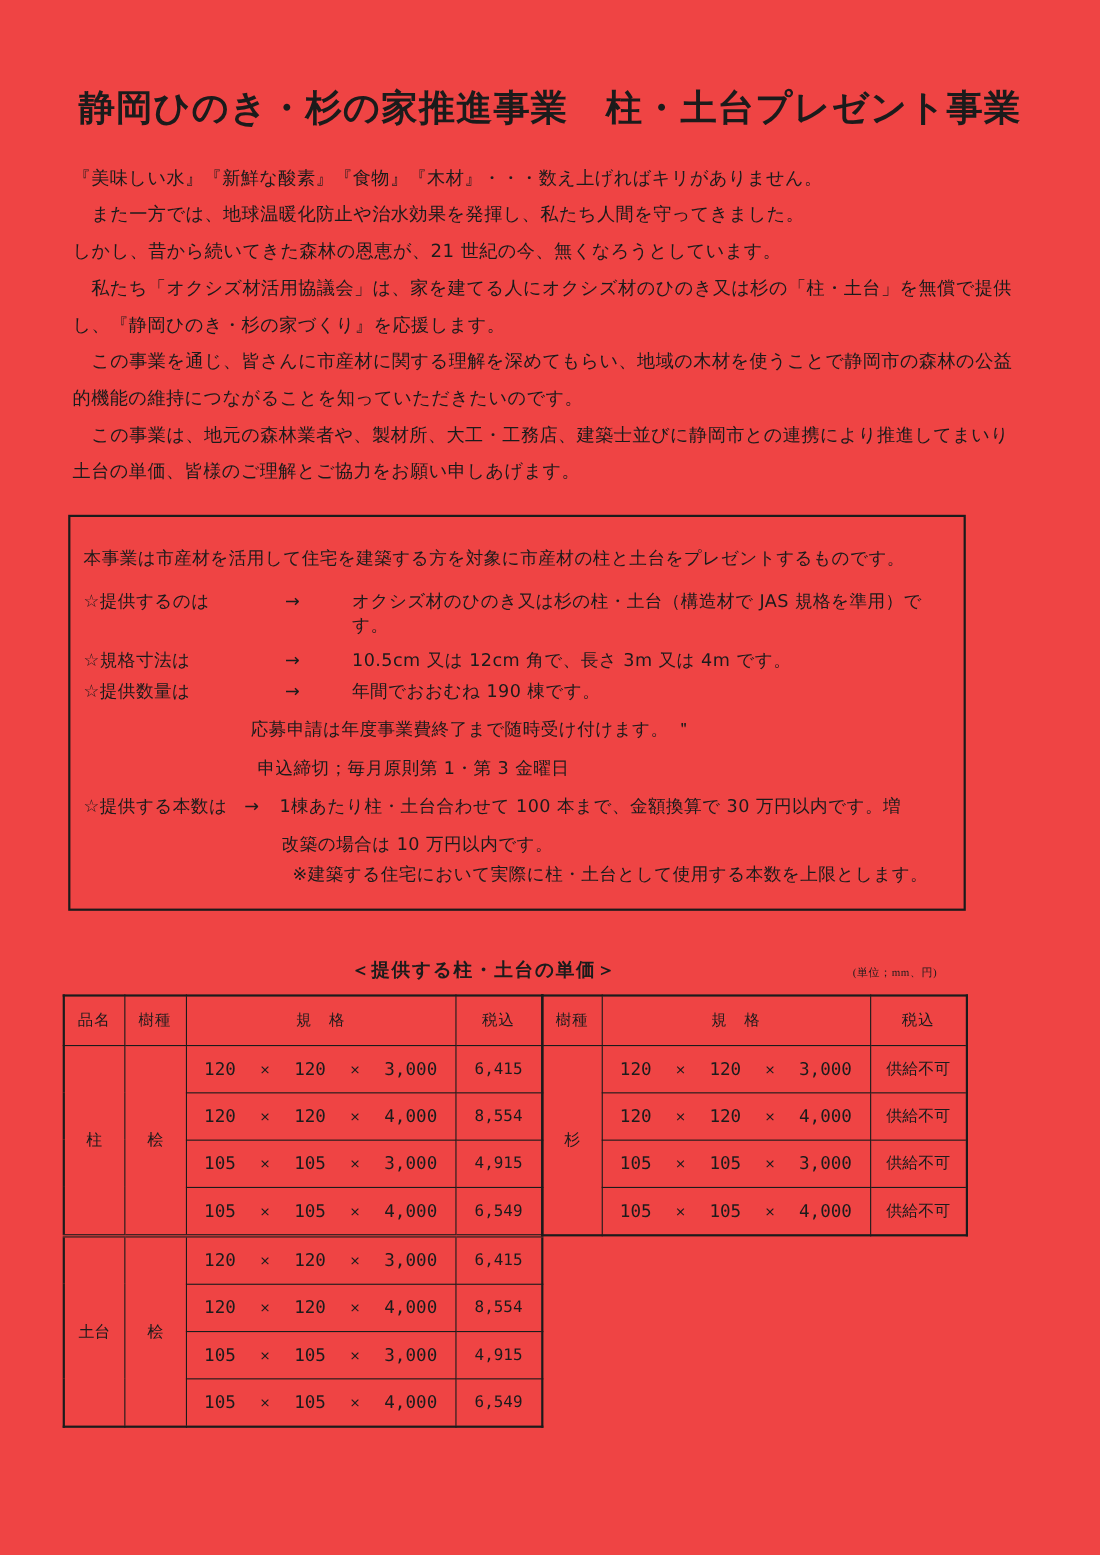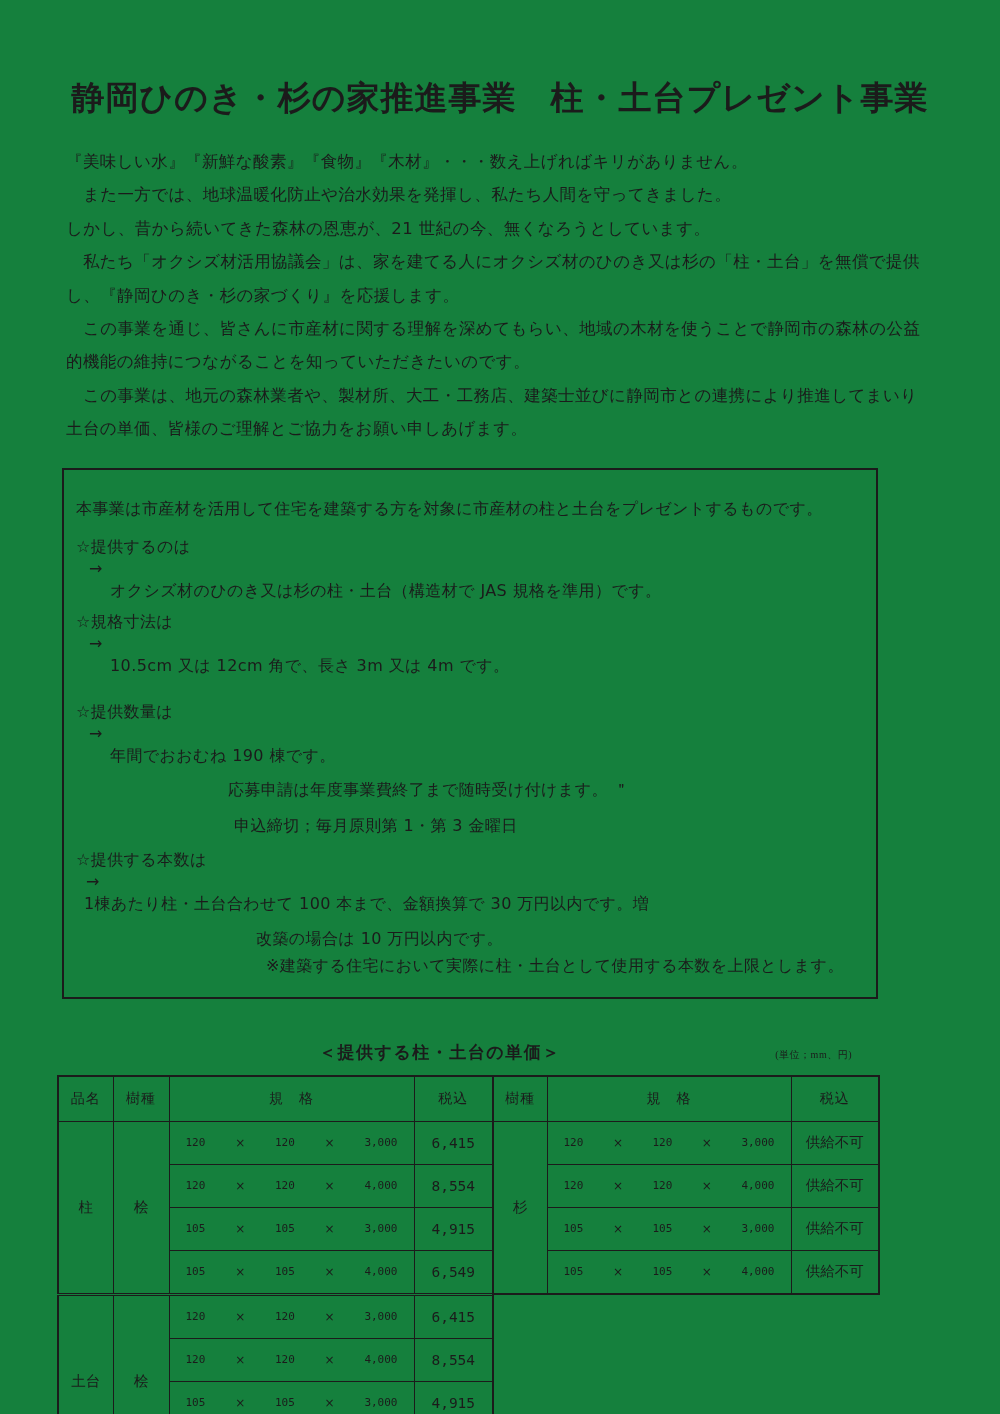--- a/index.html
+++ b/index.html
@@ -1,20 +1,20 @@
 <!DOCTYPE html>
 <html lang="ja"><head>
 <meta charset="utf-8">
 <style>
   html,body{margin:0;padding:0;background:#ffffff;}
   .page{
     position:relative;
     width:1000px;height:1414px;
     margin:0 auto;
-    background:#15803d;
+    background:#ef4444;
     color:#1b1b1b;
     font-family:"DejaVu Sans","Liberation Sans",sans-serif;
     overflow:hidden;
   }
   .doc-title{
     padding-top:76px;
     text-align:center;
     font-size:33px;
     font-weight:700;
     letter-spacing:1px;
@@ -32,24 +32,24 @@
     width:816px;
     box-sizing:border-box;
     border:2px solid #1b1b1b;
     padding:12px 12px 20px 12px;
     font-size:16px;
     letter-spacing:0.4px;
   }
   .box-line{line-height:22px;white-space:pre-wrap;}
   .box-heading{font-weight:600;letter-spacing:2px;}
   .box-intro{margin-top:16px;font-family:Liberation Serif, serif;}
-  .def-row{display:flex;line-height:22px;flex-direction:column;}
+  .def-row{display:flex;line-height:22px;}
   .def-row.r1{margin-top:16px;}
   .def-row.r2{margin-top:9px;}
-  .def-row.r3{margin-top:24px;}
+  .def-row.r3{margin-top:7px;}
   .def-row.r4{margin-top:12px;}
   .def-label{width:170px;flex:0 0 auto;}
   .def-label.narrow{width:136px;}
   .def-arrow{width:40px;flex:0 0 auto;text-align:center;}
   .def-arrow.tight{width:34px;}
   .def-text{margin-left:34px;flex:1;}
   .def-text.tight{margin-left:8px;}
   .sub-line-1{margin:12px 0 0 152px;}
   .sub-line-2{margin:14px 0 0 158px;}
   .cont-line{margin:13px 0 0 180px;}
@@ -85,21 +85,21 @@
     border:1px solid #1b1b1b;
     padding:0;text-align:center;vertical-align:middle;
     font-weight:400;
   }
   .ptable th{font-size:14px;height:44px;letter-spacing:1px;}
   .ptable td{font-size:14.5px;height:42px;}
   .spec-cell .spec-flex{
     display:flex;justify-content:space-between;align-items:center;
     padding:0 16px;
   }
-  .num{font-family:"DejaVu Sans Mono","Liberation Mono",monospace;font-size:11px;}
+  .num{font-family:"DejaVu Sans Mono","Liberation Mono",monospace;font-size:16px;}
   .sign{font-size:12px;}
   .sec-break td{border-top:3px double #1b1b1b;}
 </style>
 </head>
 <body>
 
 <div class="page">
 
   <div class="doc-title">静岡ひのき・杉の家推進事業　柱・土台プレゼント事業</div>
 

